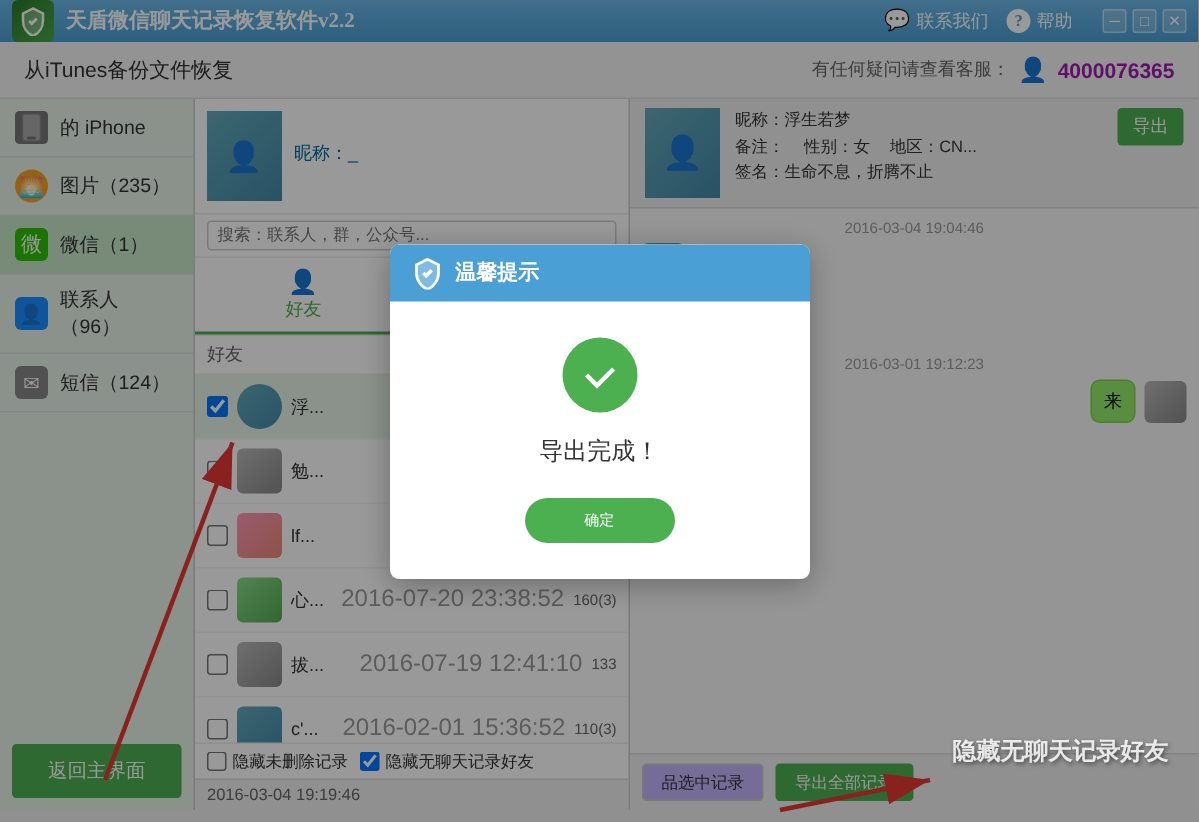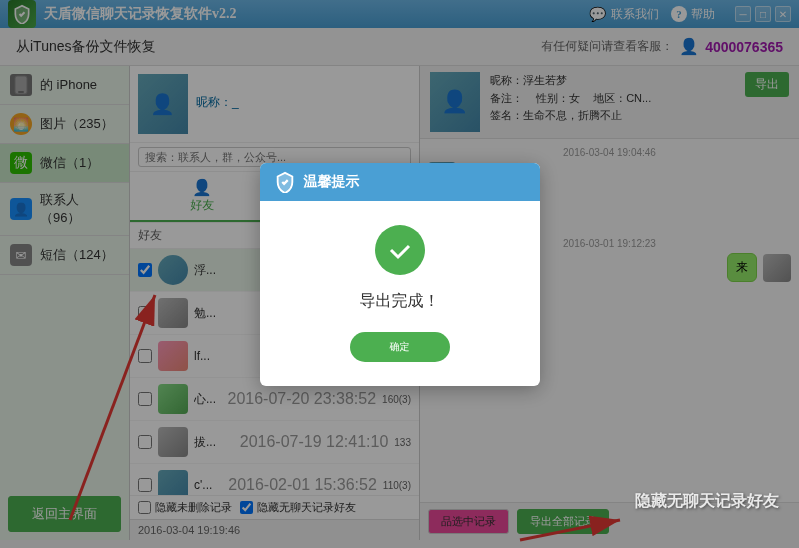--- a/index.html
+++ b/index.html
@@ -141,21 +141,21 @@
     .msg-time { text-align: center; font-size: 10px; color: #999; margin-bottom: 4px; }
     .msg-row { display: flex; align-items: flex-end; gap: 6px; }
     .msg-row.right { flex-direction: row-reverse; }
     .msg-avatar { width: 28px; height: 28px; background: #ccc; border-radius: 4px; flex-shrink: 0; }
     .msg-bubble { background: white; border: 1px solid #ddd; border-radius: 6px; padding: 5px 8px; font-size: 12px; max-width: 200px; position: relative; }
     .msg-bubble.green { background: #95ec69; border-color: #7dd44a; }
     .voice-bubble { display: flex; align-items: center; gap: 4px; font-size: 11px; }
     .voice-icon { color: #4CAF50; }
 
     .chat-footer { padding: 6px 8px; background: #f0f0f0; border-top: 1px solid #ddd; display: flex; gap: 8px; }
-    .footer-btn { padding: 4px 12px; border: 1px solid #ccc; border-radius: 3px; background: #ec4899; cursor: pointer; font-size: 11px; color: #333; }
+    .footer-btn { padding: 4px 12px; border: 1px solid #ccc; border-radius: 3px; background: #c4b5fd; cursor: pointer; font-size: 11px; color: #333; }
     .footer-btn.primary { background: #4CAF50; color: white; border-color: #4CAF50; }
 
     
     .modal-overlay {
       position: fixed;
       top: 0; left: 0; right: 0; bottom: 0;
       background: rgba(0,0,0,0.4);
       display: flex;
       align-items: center;
       justify-content: center;

